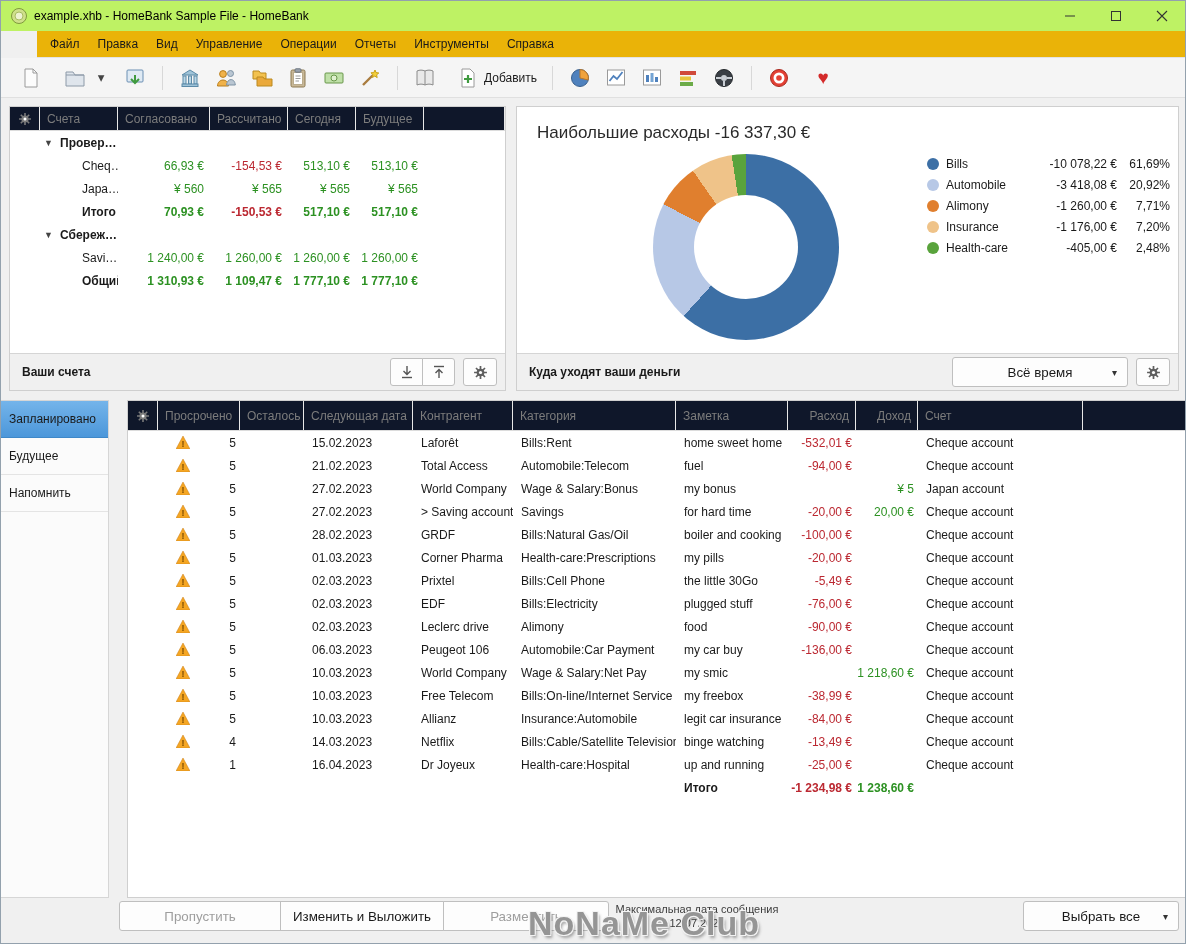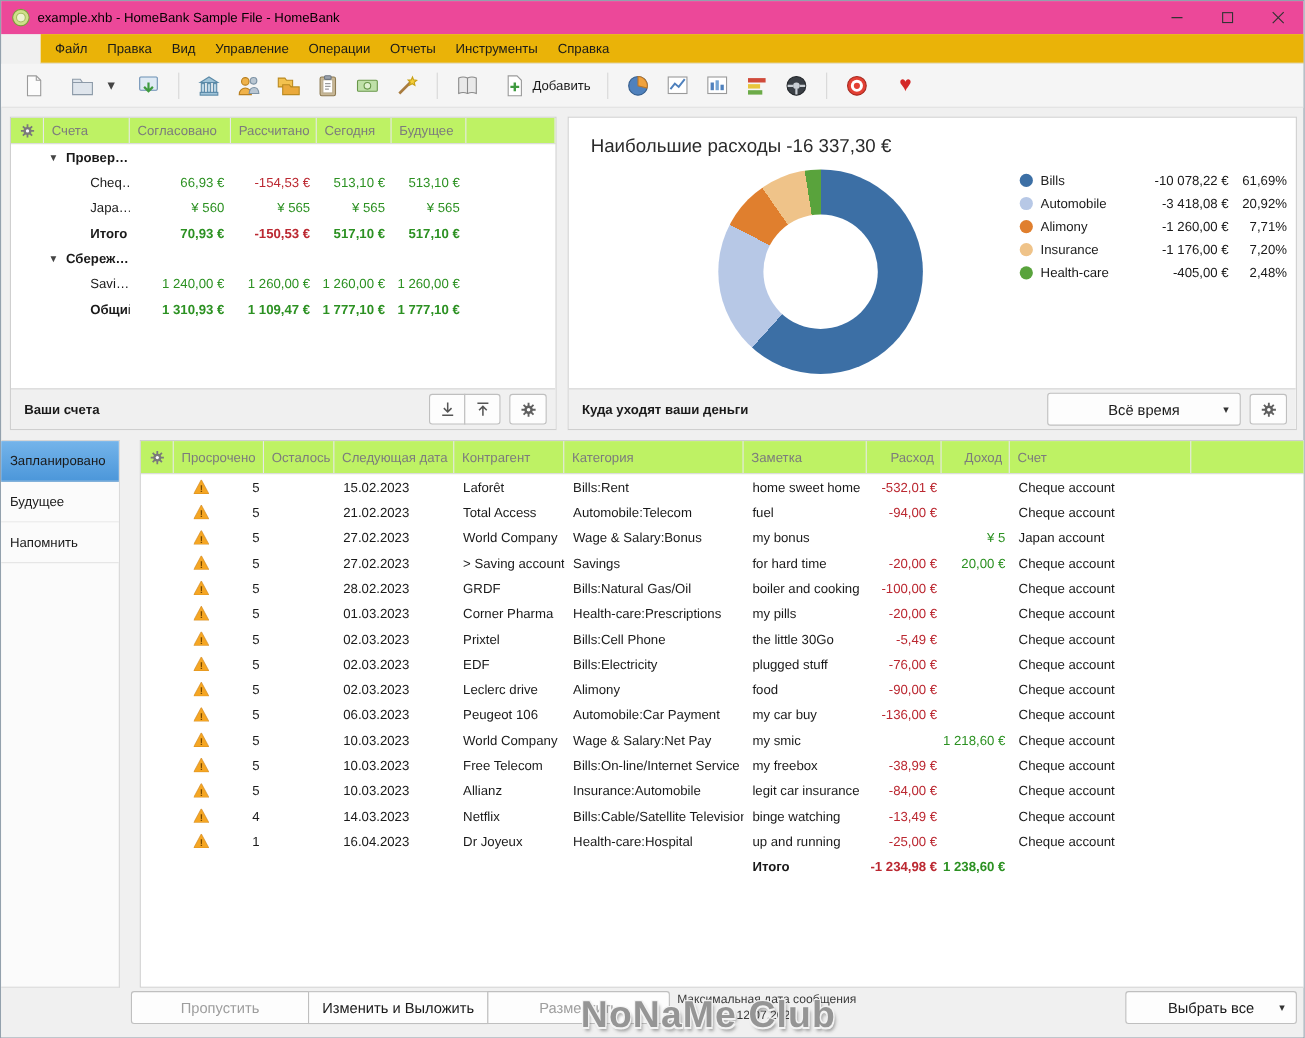--- a/index.html
+++ b/index.html
@@ -1,21 +1,21 @@
 <!DOCTYPE html>
 <html><head>
 <meta charset="utf-8">
 <style>
   * { box-sizing: border-box; margin: 0; padding: 0; }
   html,body { width:1186px; height:944px; }
   body { font-family:"Liberation Sans", sans-serif; font-size:12px; color:#1a1a1a; background:#e4e4e4; }
   .window { position:relative; width:1186px; height:944px; background:#f0f0f0; border:1px solid #93a1ad; overflow:hidden; }
 
   
-  .titlebar { position:absolute; left:0; top:0; width:100%; height:30px; background:#ec4899; display:flex; align-items:center; }
+  .titlebar { position:absolute; left:0; top:0; width:100%; height:30px; background:#bef264; display:flex; align-items:center; }
   .app-icon { margin:0 6px 0 9px; display:flex; }
   .title-text { font-size:12px; color:#000; }
   .win-controls { margin-left:auto; display:flex; height:100%; }
   .winbtn { width:46px; height:100%; border:none; background:transparent; display:flex; align-items:center; justify-content:center; }
 
   
   .menubar { position:absolute; left:0; top:30px; width:100%; height:27px; background:#eab308; display:flex; align-items:center; padding-left:4px; border-bottom:1px solid #e3e3e3;margin-left:36px; }
   .menu-item { padding:5px 9px; color:#1a1a1a; }
 
   
@@ -37,21 +37,21 @@
   .sq-btn { width:34px; height:28px; background:#fdfdfd; border:1px solid #bfbfbf; border-radius:3px; display:flex; align-items:center; justify-content:center; }
   .btn-pair { display:flex; }
   .btn-pair .sq-btn { border-radius:0; margin-left:-1px; width:33px; }
   .btn-pair .sq-btn:first-child { border-radius:3px 0 0 3px; margin-left:0; }
   .btn-pair .sq-btn:last-child { border-radius:0 3px 3px 0; }
   .combo { height:30px; background:#fdfdfd; border:1px solid #bfbfbf; border-radius:3px; position:relative; display:flex; align-items:center; justify-content:center; color:#1a1a1a; }
   .combo .combo-arrow { position:absolute; right:10px; font-size:10px; color:#333; }
   .combo.time-combo { width:176px; }
 
   
-  .list-header { display:grid; height:24px; align-items:center; border-bottom:1px solid #dcdcdc; background:#bef264; color:#7c7c7c; flex:none; }
+  .list-header { display:grid; height:24px; align-items:center; border-bottom:1px solid #dcdcdc; background:#0f172a; color:#7c7c7c; flex:none; }
   .hcell { height:100%; display:flex; align-items:center; padding-left:7px; border-right:1px solid #e8e8e8; overflow:hidden; white-space:nowrap; }
   .hcell.r { justify-content:flex-end; padding-right:6px; }
   .hcell.gear-cell { justify-content:center; padding-left:0; }
 
   
   .acc-header { grid-template-columns:30px 78px 92px 78px 68px 68px 1fr; }
   .acc-row { display:grid; grid-template-columns:108px 92px 78px 68px 68px 1fr; height:23px; align-items:center; }
   .acc-name-cell { display:flex; align-items:center; padding-left:34px; overflow:hidden; white-space:nowrap; }
   .acc-row.account .acc-name-cell, .acc-row.total .acc-name-cell { padding-left:56px; }
   .acc-row.group, .acc-row.total { font-weight:bold; }

